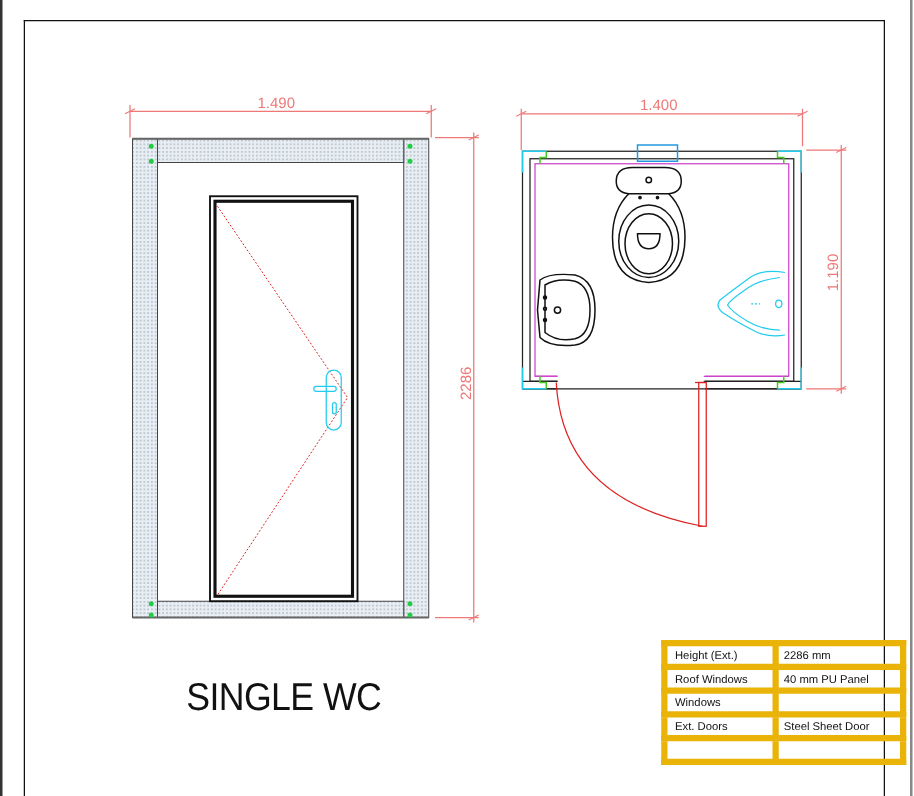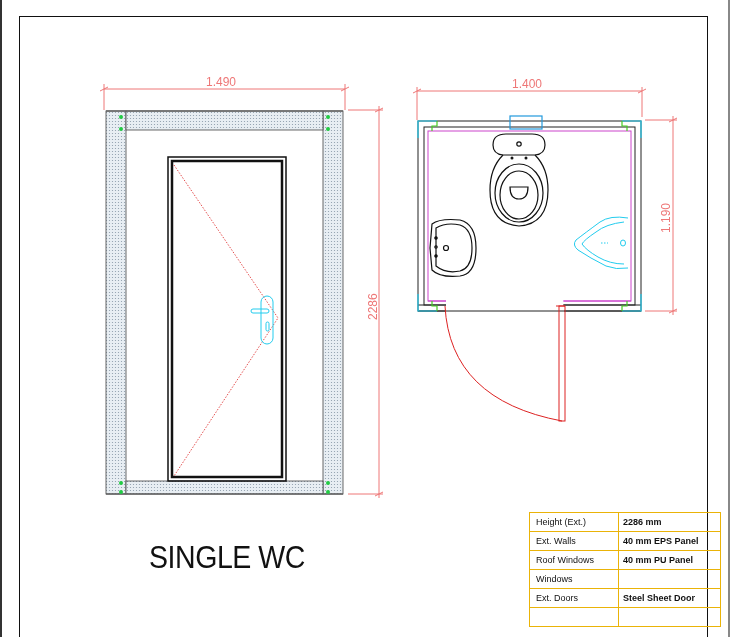--- a/index.html
+++ b/index.html
@@ -4,23 +4,23 @@
 <style>
   html, body { margin: 0; padding: 0; background: #ffffff; }
   body { width: 731px; height: 637px; position: relative; overflow: hidden; font-family: "Liberation Sans", sans-serif; }
   .outer-left { position: absolute; left: 0; top: 0; width: 2px; height: 637px; background: #333; }
   .outer-right { position: absolute; left: 728px; top: 0; width: 2px; height: 637px; background: #888; }
   .sheet { position: absolute; left: 19px; top: 16px; width: 689px; height: 640px; border-top: 1.5px solid #111; border-left: 1.5px solid #111; border-right: 1.5px solid #111; box-sizing: border-box; }
   svg.drawing { position: absolute; left: 0; top: 0; }
   .dim-text { font-family: "Liberation Sans", sans-serif; fill: #ee7777; font-size: 12px; }
   .title { position: absolute; left: 149px; top: 540px; font-size: 31px; color: #111; letter-spacing: -0.5px; transform: scaleX(0.92); transform-origin: left top; }
   table.spec { position: absolute; left: 529px; top: 512px; border-collapse: collapse; font-size: 9px; color: #111; }
-  table.spec td { border: 1px solid #eab308; height: 19px; padding: 0 0 0 6px; box-sizing: border-box; }
+  table.spec td { border: 5px solid #eab308; height: 19px; padding: 0 0 0 6px; box-sizing: border-box; }
   table.spec td.k { width: 89px; }
-  table.spec td.v { width: 102px; padding-left: 4px; font-weight: bold; }
+  table.spec td.v { width: 102px; padding-left: 4px; }
 </style>
 </head>
 <body>
 
 <div class="outer-left"></div>
 <div class="outer-right"></div>
 <div class="sheet"></div>
 
 <svg class="drawing" width="731" height="637" viewBox="0 0 731 637">
   <defs>
@@ -166,24 +166,20 @@
 
 <div class="title">SINGLE WC</div>
 
 <table class="spec">
   <tbody>
       <tr>
     <td class="k">Height (Ext.)</td>
     <td class="v">2286 mm</td>
   </tr>
   <tr>
-    <td class="k">Ext. Walls</td>
-    <td class="v">40 mm EPS Panel</td>
-  </tr>
-  <tr>
     <td class="k">Roof Windows</td>
     <td class="v">40 mm PU Panel</td>
   </tr>
   <tr>
     <td class="k">Windows</td>
     <td class="v"></td>
   </tr>
   <tr>
     <td class="k">Ext. Doors</td>
     <td class="v">Steel Sheet Door</td>

